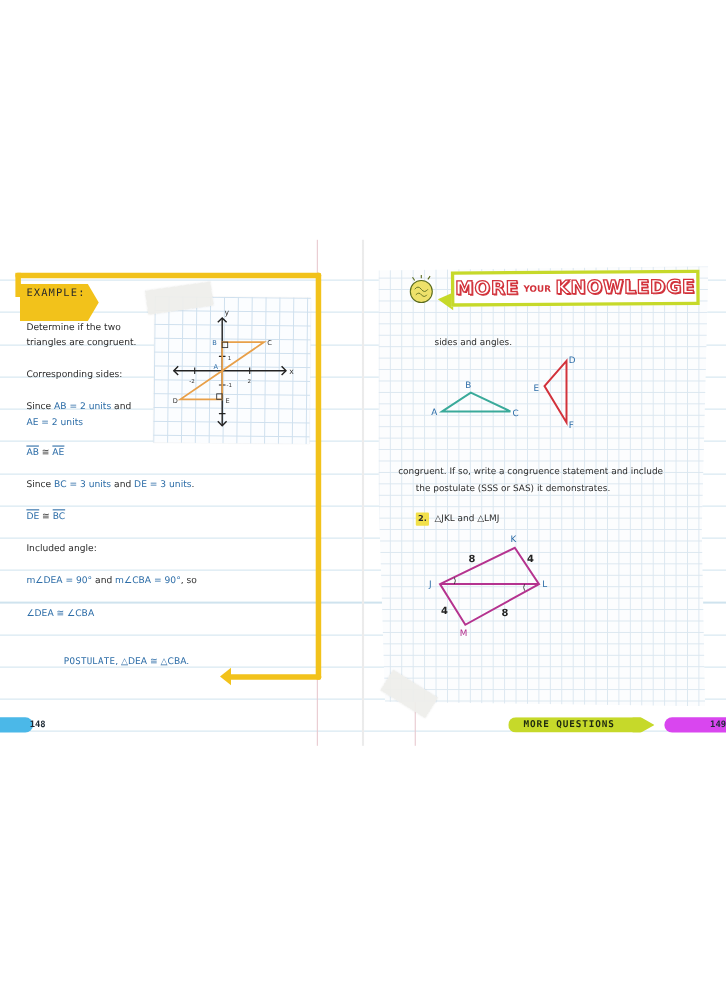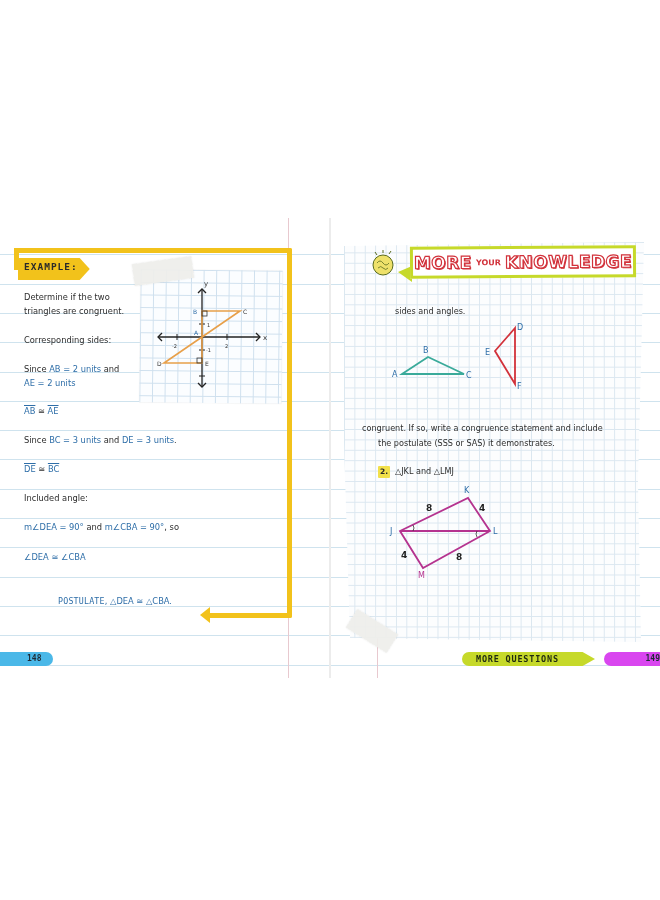--- a/index.html
+++ b/index.html
@@ -19,22 +19,22 @@
   .gutter { position: absolute; left: 329px; top: 0; width: 2px; height: 460px; background: linear-gradient(to right, #f2f2f2, #e6e6e6, #f2f2f2); }
 
   
   .bracket-top { position: absolute; left: 14px; top: 30px; width: 278px; height: 5px; background: #f2c21b; border-radius: 2px; }
   .bracket-left { position: absolute; left: 14px; top: 30px; width: 5px; height: 22px; background: #f2c21b; }
   .bracket-right { position: absolute; left: 287px; top: 30px; width: 5px; height: 370px; background: #f2c21b; border-radius: 2px; }
   .bracket-bottom { position: absolute; left: 207px; top: 395px; width: 85px; height: 5px; background: #f2c21b; border-radius: 2px; }
   .bracket-arrow { position: absolute; left: 200px; top: 389px; width: 0; height: 0; border-top: 8px solid transparent; border-bottom: 8px solid transparent; border-right: 10px solid #f2c21b; }
 
   .example-tag {
-    position: absolute; left: 18px; top: 40px; height: 22px; padding: 0 12px 0 6px;
-    background: #f2c21b; font-family: "DejaVu Sans Mono", monospace; font-weight: bold; font-size: 9.5px; letter-spacing: 1px;
+    position: absolute; left: 18px; top: 40px; height: 34px; padding: 0 12px 0 6px;
+    background: #f2c21b; font-family: "DejaVu Sans Mono", monospace; font-weight: normal; font-size: 9.5px; letter-spacing: 1px;
     line-height: 18px; color: #2a2a2a;
     clip-path: polygon(0 0, 86% 0, 100% 50%, 86% 100%, 0 100%);
   }
 
   .txt { position: absolute; left: 24px; font-size: 8.3px; color: #2d2d2d; line-height: 14px; white-space: nowrap; }
   .blue { color: #2e6ea8; }
   .ovl { text-decoration: overline; }
   .caps { font-family: "DejaVu Sans Mono", monospace; letter-spacing: 0.2px; }
 
   
@@ -49,21 +49,21 @@
     box-shadow: 0 0 1px #ddd;
   }
   .tape { position: absolute; background: rgba(238,238,234,0.92); box-shadow: 0 0 2px rgba(0,0,0,0.08); }
   .tape-left { left: 133px; top: 42px; width: 60px; height: 22px; transform: rotate(-8deg); }
   .tape-right { left: 348px; top: 402px; width: 48px; height: 22px; transform: rotate(32deg); }
 
   .graph-svg { position: absolute; left: 150px; top: 55px; }
 
   
   .pnum-left {
-    position: absolute; left: 0; top: 434px; width: 53px; height: 14px; background: #4bb8e8;
+    position: absolute; left: 0; top: 434px; width: 30px; height: 14px; background: #4bb8e8;
     border-radius: 0 8px 8px 0; font-family: "DejaVu Sans Mono", monospace; font-weight: bold; font-size: 8px;
     line-height: 14px; padding-left: 27px; color: #1e2a35;
   }
   .pnum-right {
     position: absolute; left: 604px; top: 434px; width: 56px; height: 14px; background: #d946ef;
     border-radius: 8px 0 0 8px; font-family: "DejaVu Sans Mono", monospace; font-weight: bold; font-size: 8px;
     line-height: 14px; padding-left: 14px; color: #1e2a35; text-align: right;
   }
   .more-q {
     position: absolute; left: 462px; top: 434px; height: 14px; width: 133px;

